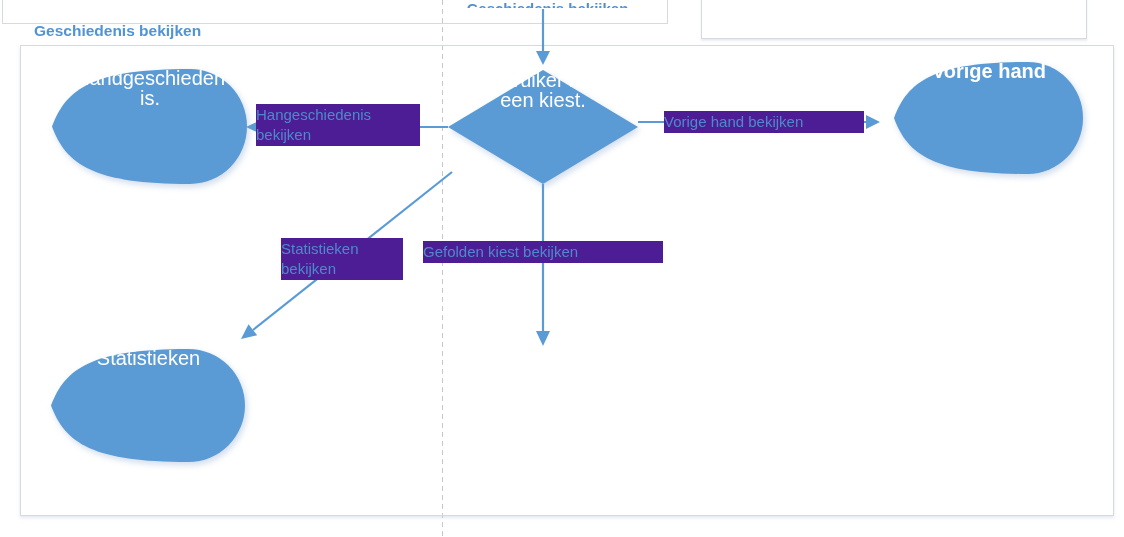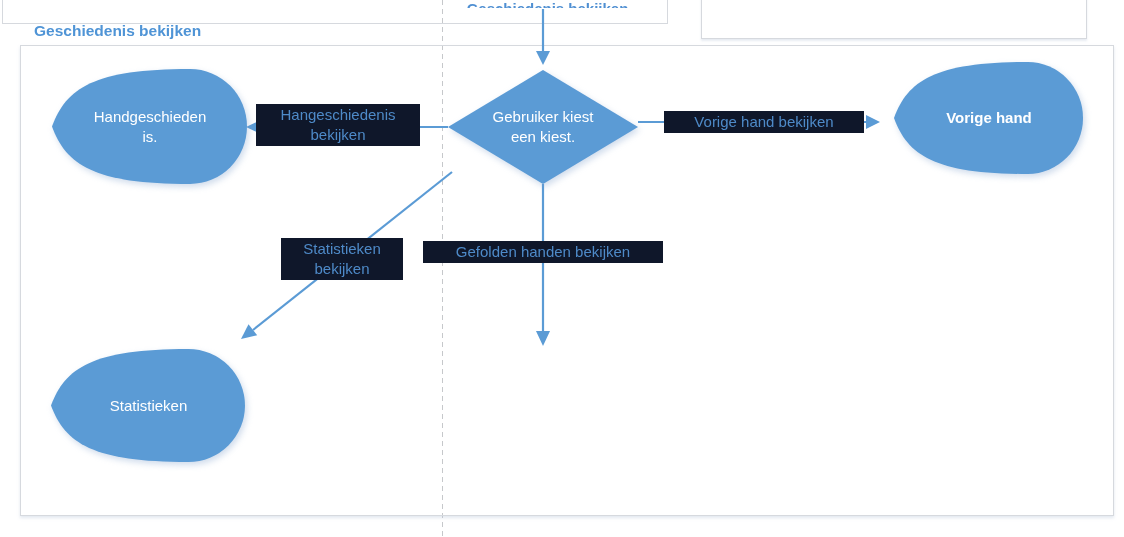--- a/index.html
+++ b/index.html
@@ -30,30 +30,30 @@
   .clip-title span { display:inline-block; margin-top:-11px; font-size:15px;
                      font-weight:600; color:#4f8fd2; white-space:nowrap; }
 
   .heading { position:absolute; left:34px; top:22px; font-size:15.5px;
              font-weight:700; color:#4f94d6; }
 
   svg.connectors { position:absolute; left:0; top:0; width:1124px; height:537px; }
   svg.connectors path.line { stroke:#5b9bd5; stroke-width:2.2; fill:none; }
   svg.connectors polygon.head { fill:#5b9bd5; stroke:none; }
 
-  .edge-label { position:absolute; background:#0f172a; color:#4e8ac8;
-                font-size:15px; line-height:20px; text-align:center; padding:1px 0; }
+  .edge-label { position:absolute; background:#4c1d95; color:#4e8ac8;
+                font-size:15px; line-height:20px; text-align:left; padding:1px 0; }
 
   .node { position:absolute; }
   .node svg { position:absolute; left:0; top:0; width:100%; height:100%;
               filter:drop-shadow(2px 3px 3px rgba(120,155,200,0.35)); }
   .node .shape-fill { fill:#5b9bd5; }
   .node-label { position:absolute; left:0; top:0; width:100%; height:100%;
-                display:flex; flex-direction:column; justify-content:center;
-                align-items:center; color:#ffffff; font-size:15px;
+                display:flex; flex-direction:column; 
+                align-items:center; color:#ffffff; font-size:20px;
                 line-height:20px; text-align:center; }
 </style>
 </head>
 <body>
 
 <div class="canvas">
 
   <div class="dashed-line"></div>
 
   <div class="box top-left-box"></div>
@@ -99,21 +99,21 @@
     <div>Vorige hand bekijken</div>
     <div></div>
   </div>
 
   <div class="edge-label" style="left:281px; top:238px; width:122px;">
     <div>Statistieken</div>
     <div>bekijken</div>
   </div>
 
   <div class="edge-label" style="left:423px; top:241px; width:240px;">
-    <div>Gefolden handen bekijken</div>
+    <div>Gefolden kiest bekijken</div>
   </div>
 
   <div class="node" style="left:448px; top:70px; width:190px; height:114px;">
     <svg viewBox="0 0 190 114" preserveAspectRatio="none">
       <polygon class="shape-fill" points="95,0 190,57 95,114 0,57"></polygon>
     </svg>
     <div class="node-label">
       <div>Gebruiker kiest</div>
       <div>een kiest.</div>
     </div>

